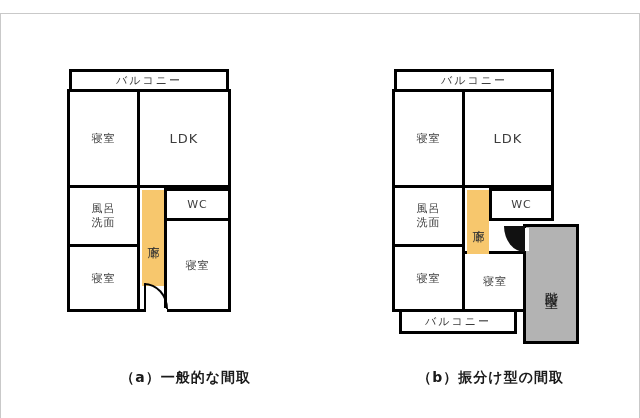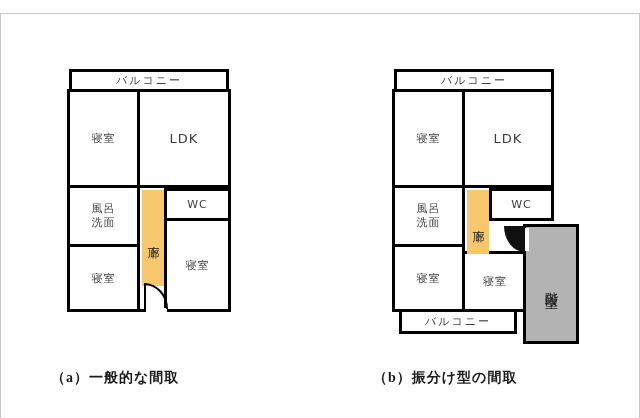--- a/index.html
+++ b/index.html
@@ -29,22 +29,22 @@
   .doorleaf {
     position:absolute; z-index:7; background:#111;
     border-bottom-left-radius:100%;
   }
   .stairwell {
     position:absolute; z-index:4; box-sizing:border-box; background:#b3b3b3;
     border:3px solid #000; display:flex; align-items:center; justify-content:center;
     color:#1c1c1c; font-size:13px;
   }
   .caption {
-    position:absolute; text-align:left; font-weight:bold; font-size:14px;
-    color:#1a1a1a; letter-spacing:1px; z-index:2;font-family:Liberation Serif, serif;
+    position:absolute; text-align:right; font-weight:bold; font-size:14px;
+    color:#1a1a1a; letter-spacing:1px; z-index:2;
   }
 </style>
 </head>
 <body>
 
 <div class="canvas">
 
   <div>
     <div class="room small" style="left:68px;top:55px;width:160px;height:23px">バルコニー</div>
 
@@ -85,16 +85,16 @@
       <span class="vert">階段室</span>
     </div>
 
     <div class="hl vert" style="left: 466px; top: 176px; width: 22px; height: 64px; background: rgb(247, 199, 109);">廊下</div>
 
     <div class="doorgap" style="left:520px;top:214px;width:8px;height:23px"></div>
     <div class="doorleaf" style="left:503px;top:212px;width:21px;height:26px"></div>
 
     <div class="room small" style="left:398px;top:295px;width:118px;height:25px">バルコニー</div>
 
-    <div class="caption" style="left:372px;top:355px;width:200px">（b）振分け型の間取</div>
+    <div class="caption" style="left:363px;top:355px;width:200px">（b）振分け型の間取</div>
   </div>
 
 </div>
 
 </body></html>

